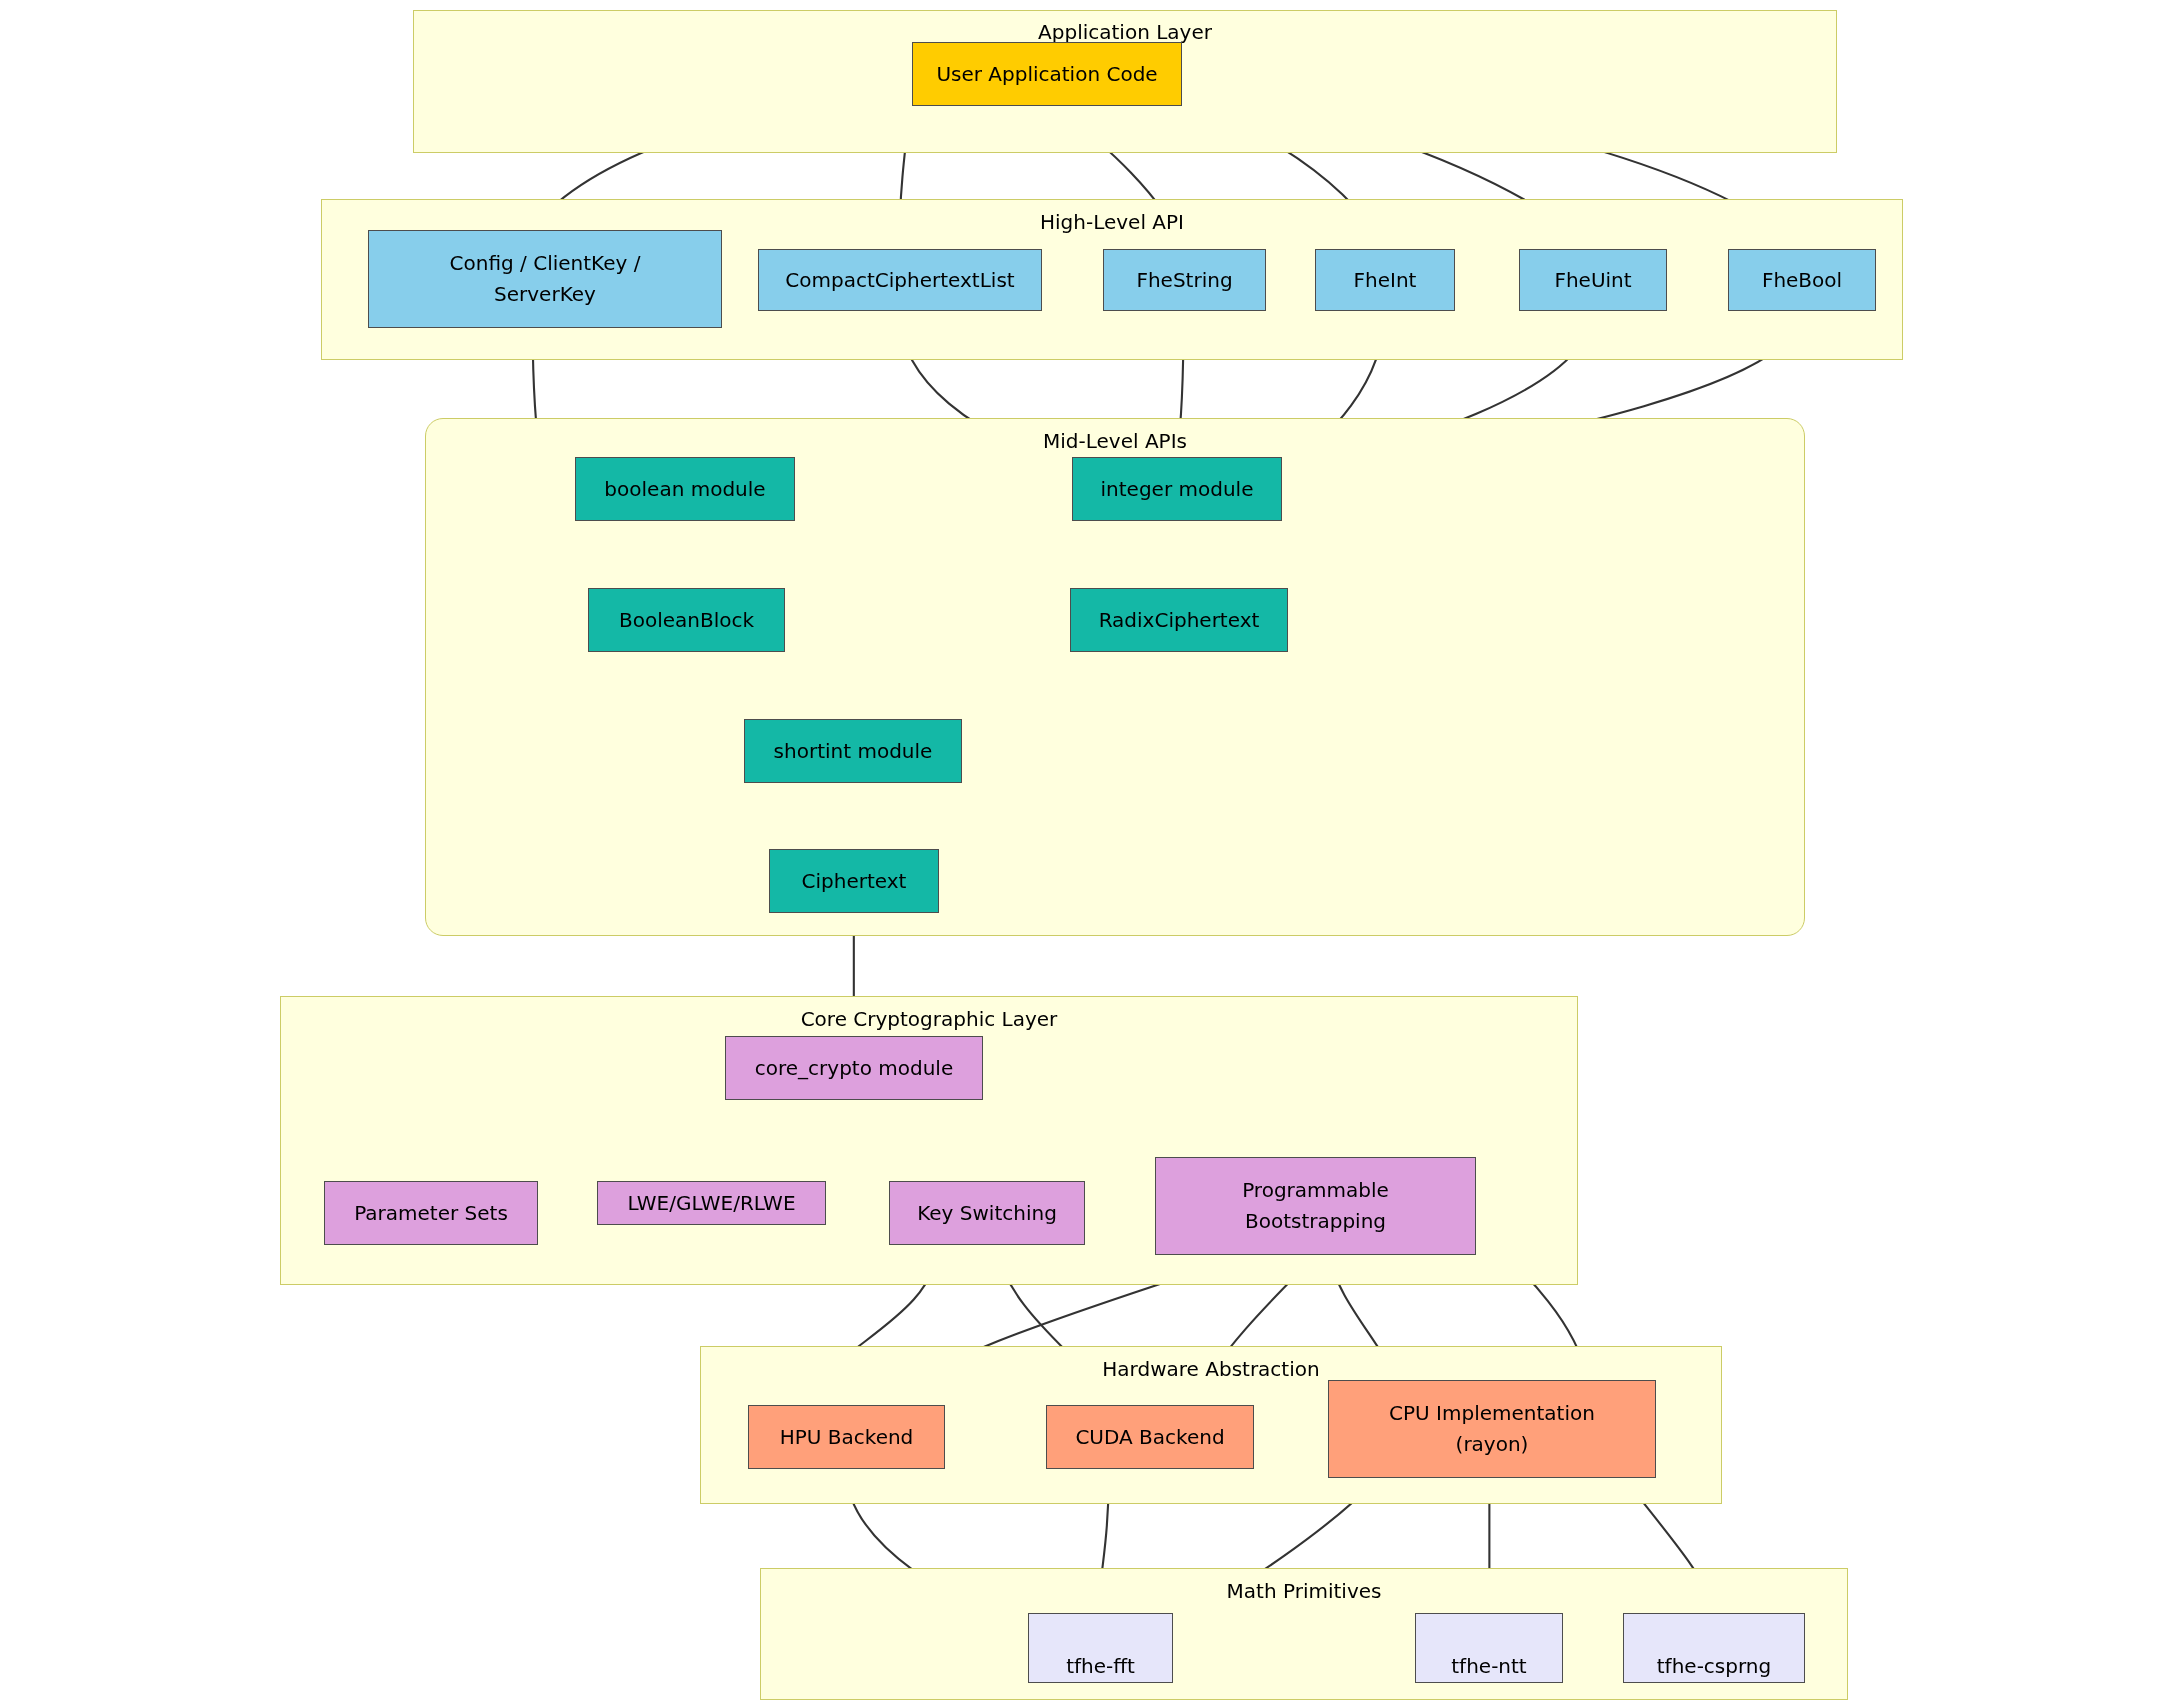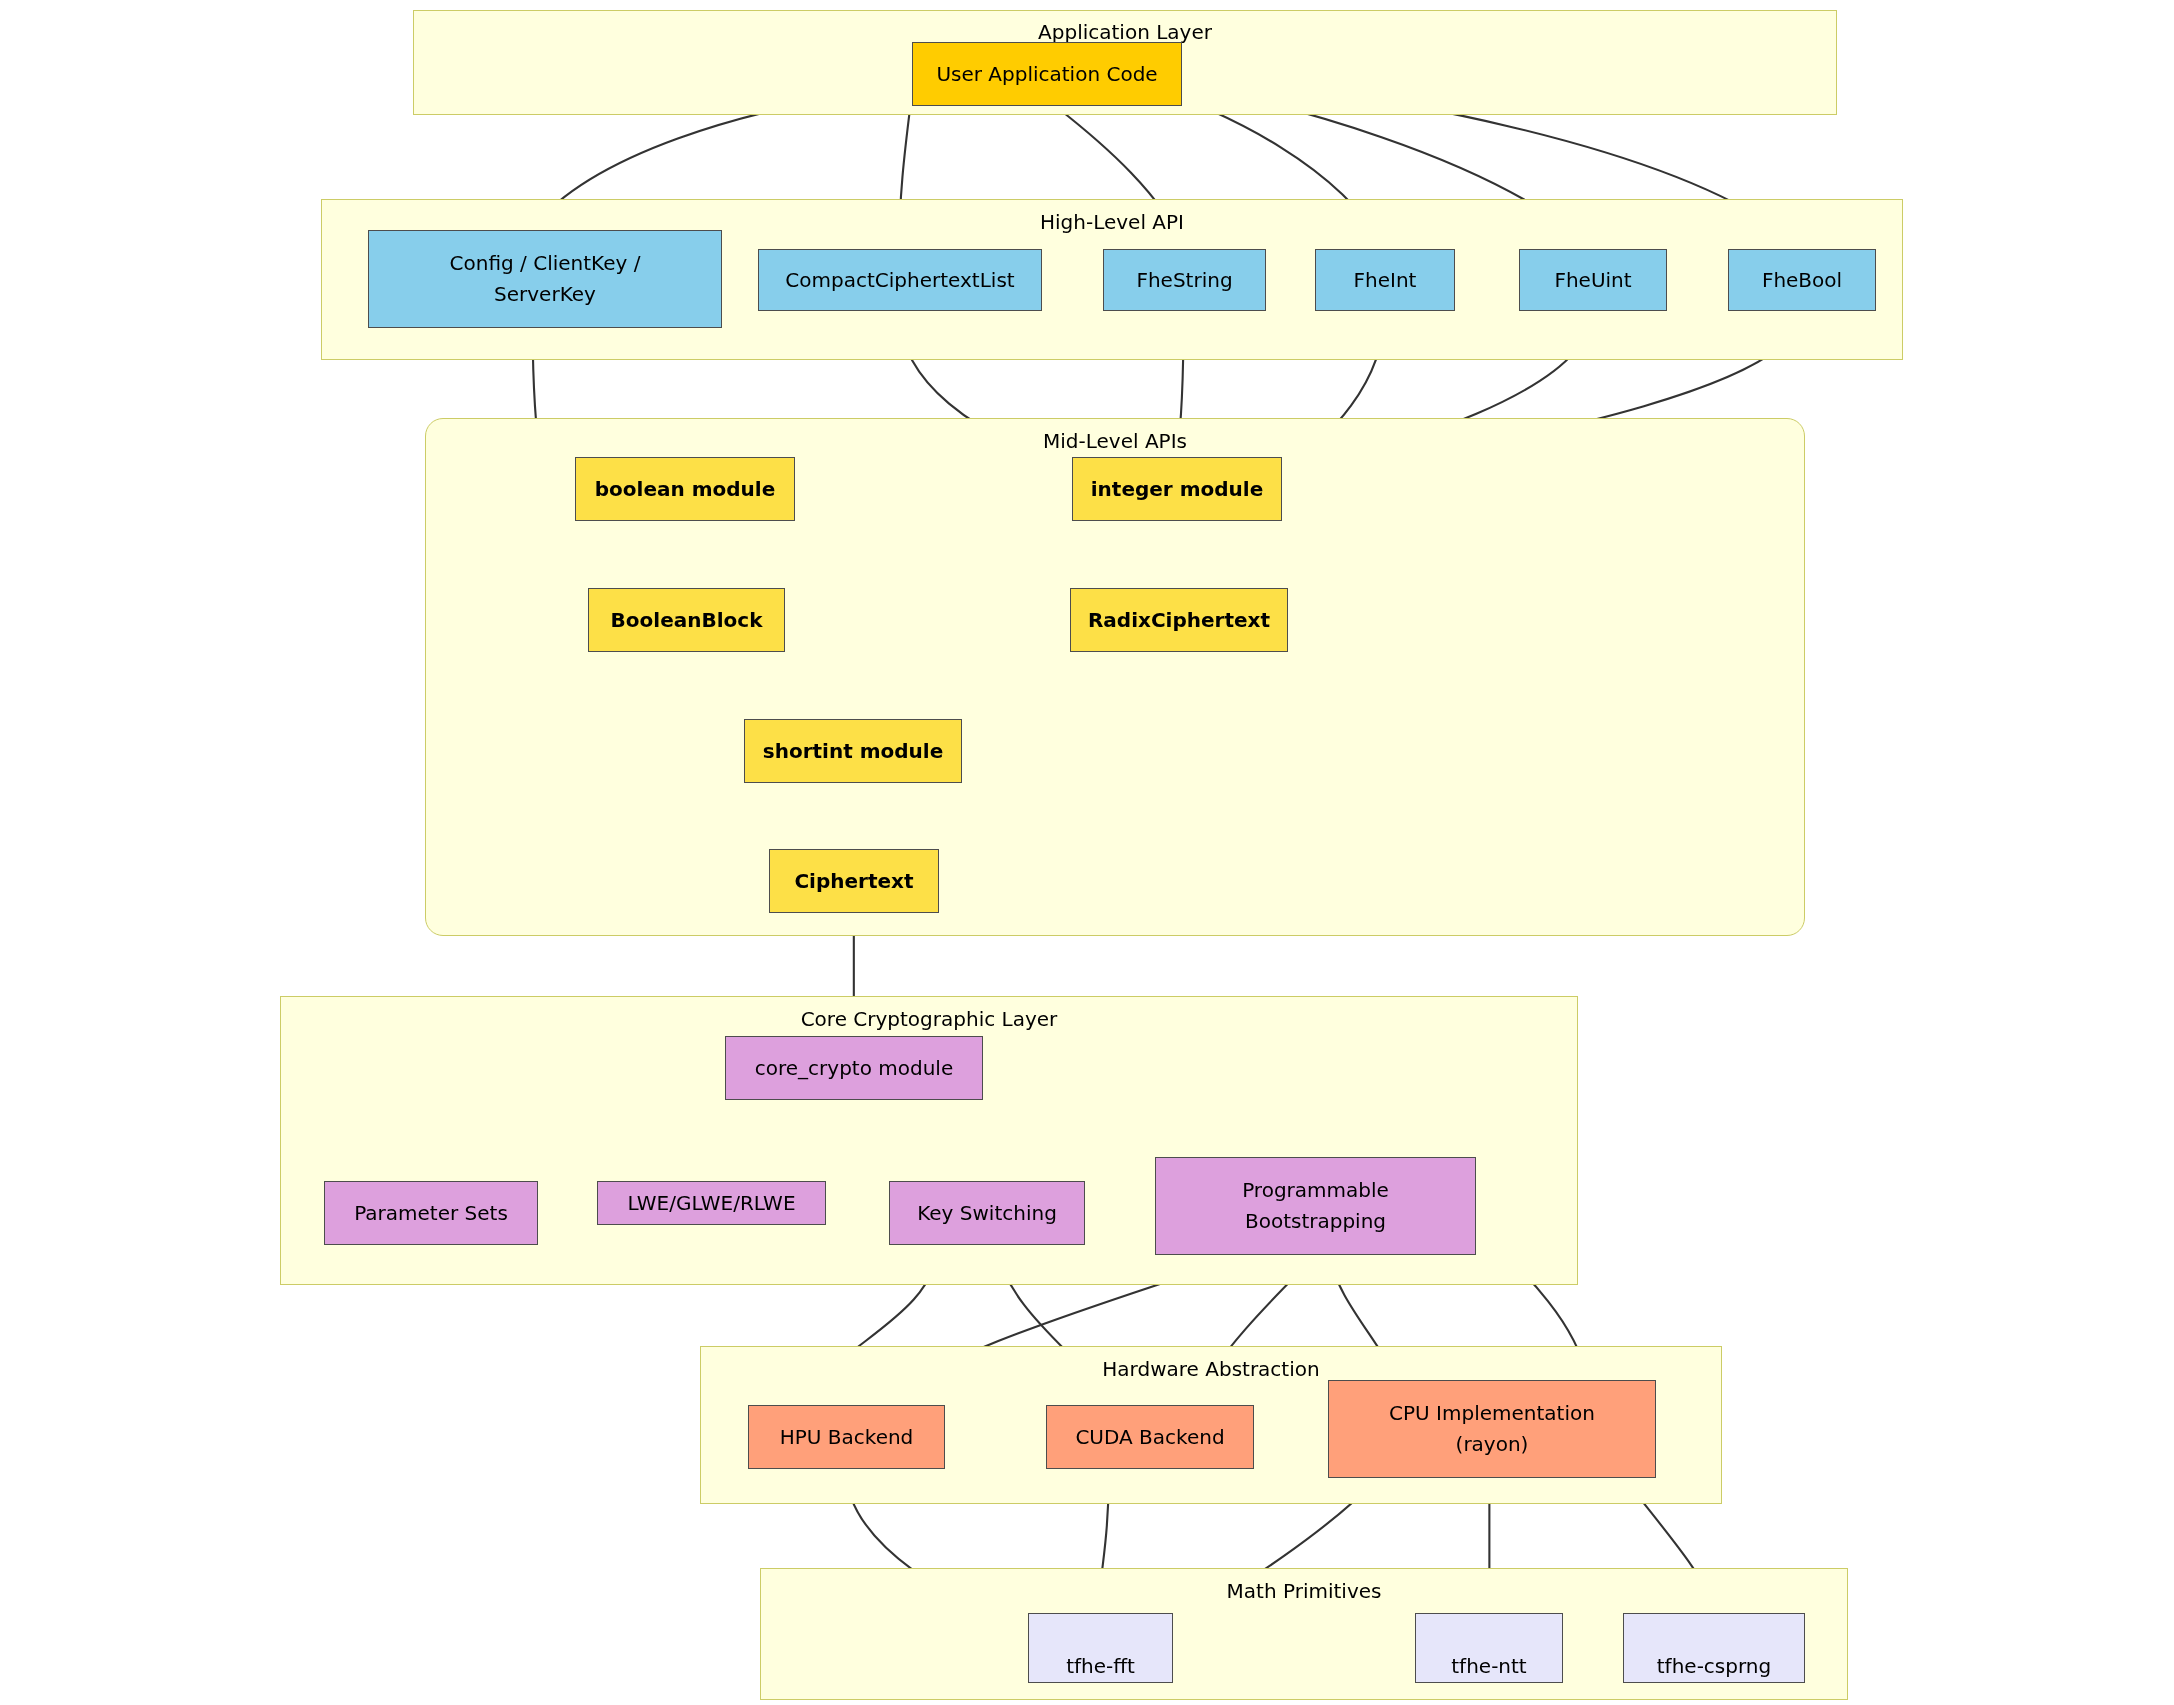--- a/index.html
+++ b/index.html
@@ -48,21 +48,21 @@
     justify-content: center;
     font-size: 20px;
     color: #000000;
     text-align: center;
     line-height: 1.55;
     z-index: 3;
   }
   .node .ln { display: block; }
   .n-app     { background: #ffcc00; border-color: #4d4d4d; }
   .n-api     { background: #87ceeb; border-color: #4d4d4d; }
-  .n-mid     { background: #fde047; border-color: #4d4d4d; font-weight: bold; }
+  .n-mid     { background: #14b8a6; border-color: #4d4d4d; }
   .n-core    { background: #dda0dd; border-color: #4d4d4d; }
   .n-hw      { background: #ffa07a; border-color: #4d4d4d; }
   .n-math    { background: #e6e6fa; border-color: #4d4d4d; justify-content: flex-end; }
 </style>
 </head>
 <body>
 
 <div id="canvas">
 
   <svg id="svg-layer" viewBox="0 0 2275 1784">
@@ -102,21 +102,21 @@
         <path d="M 1544,1290 C 1600,1330 1650,1390 1660,1441" marker-end="url(#arrow)"></path>
         <path d="M 885,1538 C 885,1620 1010,1680 1070,1705" marker-end="url(#arrow)"></path>
         <path d="M 1160,1538 C 1160,1610 1150,1655 1148,1684" marker-end="url(#arrow)"></path>
         <path d="M 1440,1548 C 1390,1600 1300,1660 1232,1698" marker-end="url(#arrow)"></path>
         <path d="M 1558,1548 C 1558,1610 1558,1655 1558,1684" marker-end="url(#arrow)"></path>
         <path d="M 1700,1548 C 1740,1600 1785,1650 1793,1684" marker-end="url(#arrow)"></path>
       </g>
   </svg>
 
   <div id="cluster-group">
-      <div class="cluster" style="left: 413px; top: 9.6px; width: 1424px; height: 105px; padding-left: 8px;">
+      <div class="cluster" style="left: 413px; top: 9.6px; width: 1424px; height: 143px; padding-left: 8px;">
         <div class="cluster-label">Application Layer</div>
       </div>
       <div class="cluster" style="left: 321px; top: 199px; width: 1582px; height: 161px;">
         <div class="cluster-label">High-Level API</div>
       </div>
       <div class="cluster" style="left: 425px; top: 418px; width: 1380px; height: 518px; border-radius: 18px;">
         <div class="cluster-label">Mid-Level APIs</div>
       </div>
       <div class="cluster" style="left: 280px; top: 996px; width: 1298px; height: 289px;">
         <div class="cluster-label">Core Cryptographic Layer</div>

